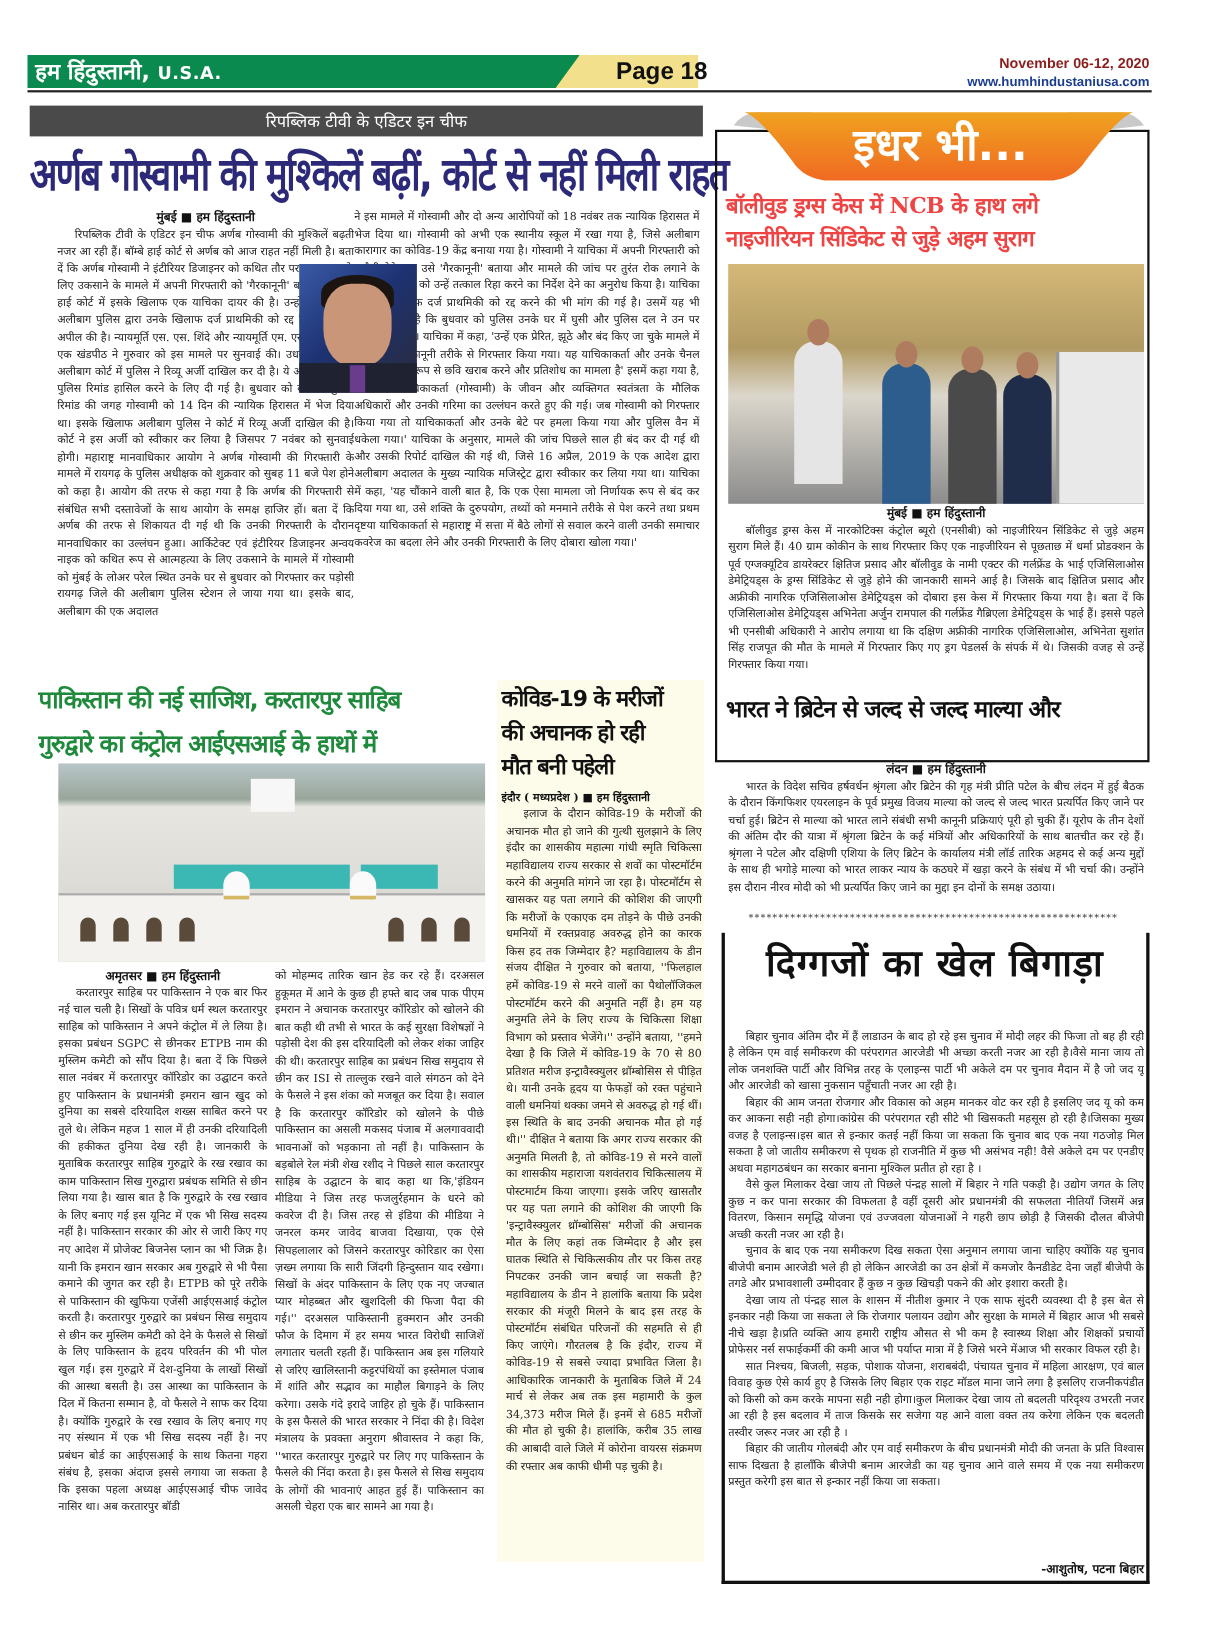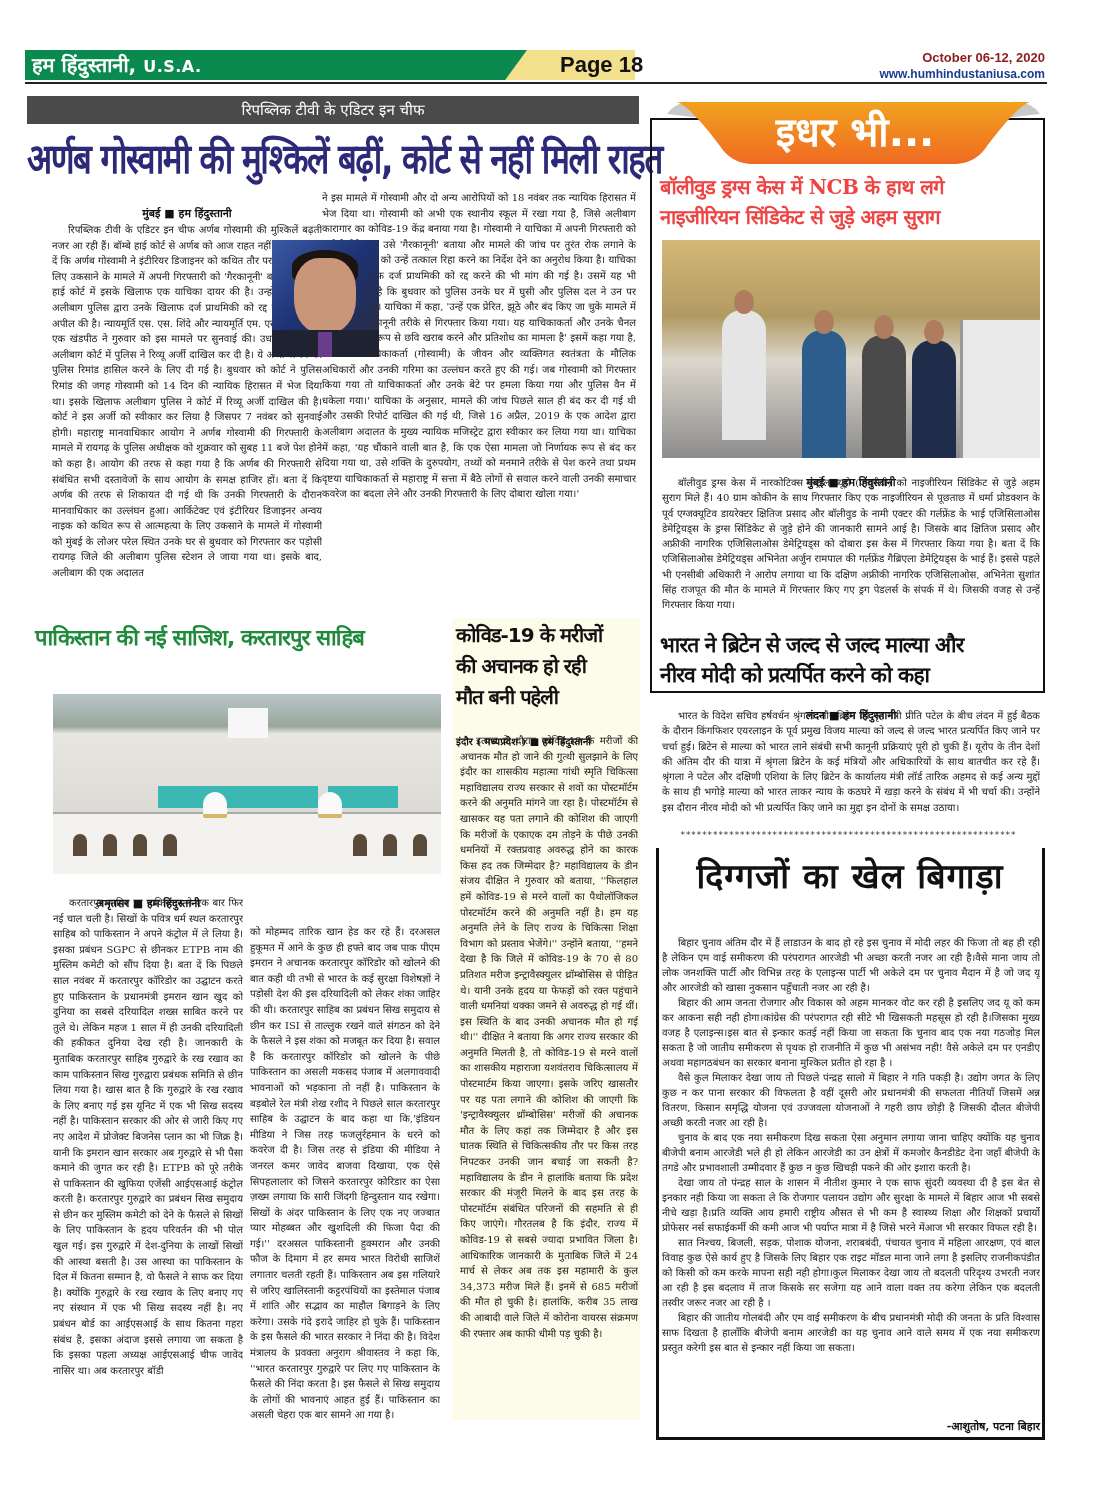--- a/index.html
+++ b/index.html
@@ -16,21 +16,21 @@
   .mast-title { left: 32px; top: 52px; color: #fff; font-family: "DejaVu Sans", sans-serif; font-weight: bold; font-size: 20px; line-height: 26px; white-space: nowrap; }
   .mast-title small { font-size: 16px; font-weight: bold; letter-spacing: .5px; }
   .mast-page { left: 560px; top: 52px; font-family: "Liberation Sans", sans-serif; font-weight: bold; font-size: 22px; line-height: 26px; color: #111; }
   .mast-date { right: 50px; top: 50px; text-align: right; font-family: "Liberation Sans", sans-serif; font-weight: bold; font-size: 13px; line-height: 16px; color: #8b1d1d; }
   .mast-url { color: #1a3d8f; font-size: 12px; }
   .mast-rule { left: 25px; top: 82px; width: 1022px; height: 2px; background: #222; }
 
   
   .kicker { left: 27px; top: 96px; width: 612px; height: 28px; background: #4a4a4a; color: #fff; text-align: center; font-family: "DejaVu Sans", sans-serif; font-size: 15px; line-height: 28px; }
   .lead-head { left: 27px; top: 128px; width: 612px; color: #2c2978; font-family: "DejaVu Sans", sans-serif; font-weight: bold; font-size: 33px; line-height: 50px; letter-spacing: -1.5px; white-space: nowrap; transform: scaleY(1.25); transform-origin: top left; text-align: center; }
-  .dateline { font-family: "DejaVu Serif", serif; font-weight: bold; font-size: 11px; text-align: center; line-height: 16px; margin-top: 16px; }
+  .dateline { font-family: "DejaVu Serif", serif; font-weight: bold; font-size: 11px; text-align: center; line-height: 16px; }
   .body { font-family: "DejaVu Serif", serif; font-size: 10px; line-height: 15.6px; text-align: justify; color: #1a1a1a; }
   .body p { text-indent: 16px; }
   .lead-col1 { left: 52px; top: 190px; width: 270px; }
   .lead-col2 { left: 322px; top: 190px; width: 314px; }
   .lead-photo { left: 272px; top: 240px; width: 107px; height: 117px; background: linear-gradient(135deg,#3a5aa6 0%,#1d3272 45%,#2b2b3a 100%); overflow: hidden; }
   .lead-photo .face { position: absolute; left: 22px; top: 18px; width: 62px; height: 76px; border-radius: 40% 40% 45% 45%; background: #c9967a; }
   .lead-photo .hair { position: absolute; left: 20px; top: 10px; width: 66px; height: 32px; border-radius: 50% 50% 20% 20%; background: #1c1410; }
   .lead-photo .suit { position: absolute; left: 0; top: 90px; width: 107px; height: 40px; background: #1f2230; }
   .lead-photo .tie { position: absolute; left: 46px; top: 92px; width: 14px; height: 30px; background: #6a3c8c; }
 
@@ -80,21 +80,21 @@
 
 <div class="abs mast-green"></div>
 <div class="abs mast-yellow"></div>
 <div class="abs mast-green-cut"></div>
 <div class="abs mast-title">
   <span>हम हिंदुस्तानी,</span>
   <small>U.S.A.</small>
 </div>
 <div class="abs mast-page">Page 18</div>
 <div class="abs mast-date">
-  <div>October 06-12, 2020</div>
+  <div>November 06-12, 2020</div>
   <div class="mast-url">www.humhindustaniusa.com</div>
 </div>
 <div class="abs mast-rule"></div>
 
 <div class="abs kicker">रिपब्लिक टीवी के एडिटर इन चीफ</div>
 <div class="abs lead-head">अर्णब गोस्वामी की मुश्किलें बढ़ीं, कोर्ट से नहीं मिली राहत</div>
 
 <div class="abs lead-col1" style="max-height: 425px; overflow: hidden;">
   <div class="dateline">मुंबई ■ हम हिंदुस्तानी</div>
   <div class="body">
@@ -146,21 +146,20 @@
   <div class="person" style="left:60px;top:70px;background:#e5e5e5"></div>
   <div class="head" style="left:72px;top:50px"></div>
 </div>
 <div class="abs ncb-dateline dateline">मुंबई ■ हम हिंदुस्तानी</div>
 <div class="abs ncb-body body" style="max-height: 150px; overflow: hidden;">
     <p>बॉलीवुड ड्रग्स केस में नारकोटिक्स कंट्रोल ब्यूरो (एनसीबी) को नाइजीरियन सिंडिकेट से जुड़े अहम सुराग मिले हैं। 40 ग्राम कोकीन के साथ गिरफ्तार किए एक नाइजीरियन से पूछताछ में धर्मा प्रोडक्शन के पूर्व एग्जक्यूटिव डायरेक्टर क्षितिज प्रसाद और बॉलीवुड के नामी एक्टर की गर्लफ्रेंड के भाई एजिसिलाओस डेमेट्रियड्स के ड्रग्स सिंडिकेट से जुड़े होने की जानकारी सामने आई है। जिसके बाद क्षितिज प्रसाद और अफ्रीकी नागरिक एजिसिलाओस डेमेट्रियड्स को दोबारा इस केस में गिरफ्तार किया गया है। बता दें कि एजिसिलाओस डेमेट्रियड्स अभिनेता अर्जुन रामपाल की गर्लफ्रेंड गैब्रिएला डेमेट्रियड्स के भाई हैं। इससे पहले भी एनसीबी अधिकारी ने आरोप लगाया था कि दक्षिण अफ्रीकी नागरिक एजिसिलाओस, अभिनेता सुशांत सिंह राजपूत की मौत के मामले में गिरफ्तार किए गए ड्रग पेडलर्स के संपर्क में थे। जिसकी वजह से उन्हें गिरफ्तार किया गया।</p>
   </div>
 
 <div class="abs uk-head">
   <div>भारत ने ब्रिटेन से जल्द से जल्द माल्या और</div>
-  <div>नीरव मोदी को प्रत्यर्पित करने को कहा</div>
 </div>
 <div class="abs uk-dateline dateline">लंदन ■ हम हिंदुस्तानी</div>
 <div class="abs uk-body body" style="max-height: 120px; overflow: hidden;">
     <p>भारत के विदेश सचिव हर्षवर्धन श्रृंगला और ब्रिटेन की गृह मंत्री प्रीति पटेल के बीच लंदन में हुई बैठक के दौरान किंगफिशर एयरलाइन के पूर्व प्रमुख विजय माल्या को जल्द से जल्द भारत प्रत्यर्पित किए जाने पर चर्चा हुई। ब्रिटेन से माल्या को भारत लाने संबंधी सभी कानूनी प्रक्रियाएं पूरी हो चुकी हैं। यूरोप के तीन देशों की अंतिम दौर की यात्रा में श्रृंगला ब्रिटेन के कई मंत्रियों और अधिकारियों के साथ बातचीत कर रहे हैं। श्रृंगला ने पटेल और दक्षिणी एशिया के लिए ब्रिटेन के कार्यालय मंत्री लॉर्ड तारिक अहमद से कई अन्य मुद्दों के साथ ही भगोड़े माल्या को भारत लाकर न्याय के कठघरे में खड़ा करने के संबंध में भी चर्चा की। उन्होंने इस दौरान नीरव मोदी को भी प्रत्यर्पित किए जाने का मुद्दा इन दोनों के समक्ष उठाया।</p>
   </div>
 <div class="abs stars">**************************************************************</div>
 
 <div class="abs bihar-box"></div>
 <div class="abs bihar-head">
   <div>दिग्गजों का खेल बिगाड़ा</div>
@@ -171,41 +170,42 @@
   <p>वैसे कुल मिलाकर देखा जाय तो पिछले पंन्द्रह सालो में बिहार ने गति पकड़ी है। उद्योग जगत के लिए कुछ न कर पाना सरकार की विफलता है वहीं दूसरी ओर प्रधानमंत्री की सफलता नीतियाँ जिसमें अन्न वितरण, किसान समृद्धि योजना एवं उज्जवला योजनाओं ने गहरी छाप छोड़ी है जिसकी दौलत बीजेपी अच्छी करती नजर आ रही है।</p>
   <p>चुनाव के बाद एक नया समीकरण दिख सकता ऐसा अनुमान लगाया जाना चाहिए क्योंकि यह चुनाव बीजेपी बनाम आरजेडी भले ही हो लेकिन आरजेडी का उन क्षेत्रों में कमजोर कैनडीडेट देना जहाँ बीजेपी के तगडे और प्रभावशाली उम्मीदवार हैं कुछ न कुछ खिचड़ी पकने की ओर इशारा करती है।</p>
   <p>देखा जाय तो पंन्द्रह साल के शासन में नीतीश कुमार ने एक साफ सुंदरी व्यवस्था दी है इस बेत से इनकार नही किया जा सकता ले कि रोजगार पलायन उद्योग और सुरक्षा के मामले में बिहार आज भी सबसे नीचे खड़ा है।प्रति व्यक्ति आय हमारी राष्ट्रीय औसत से भी कम है स्वास्थ्य शिक्षा और शिक्षकों प्रचार्यो प्रोफेसर नर्स सफाईकर्मी की कमी आज भी पर्याप्त मात्रा में है जिसे भरने मेंआज भी सरकार विफल रही है।</p>
   <p>सात निश्चय, बिजली, सड़क, पोशाक योजना, शराबबंदी, पंचायत चुनाव में महिला आरक्षण, एवं बाल विवाह कुछ ऐसे कार्य हुए है जिसके लिए बिहार एक राइट मॉडल माना जाने लगा है इसलिए राजनीकपंडीत को किसी को कम करके मापना सही नही होगा।कुल मिलाकर देखा जाय तो बदलती परिदृश्य उभरती नजर आ रही है इस बदलाव में ताज किसके सर सजेगा यह आने वाला वक्त तय करेगा लेकिन एक बदलती तस्वीर जरूर नजर आ रही है ।</p>
   <p>बिहार की जातीय गोलबंदी और एम वाई समीकरण के बीच प्रधानमंत्री मोदी की जनता के प्रति विश्वास साफ दिखता है हालाँकि बीजेपी बनाम आरजेडी का यह चुनाव आने वाले समय में एक नया समीकरण प्रस्तुत करेगी इस बात से इन्कार नहीं किया जा सकता।</p>
 </div>
 <div class="abs bihar-byline">-आशुतोष, पटना बिहार</div>
 
 <div class="abs pak-head">
   <div>पाकिस्तान की नई साजिश, करतारपुर साहिब</div>
+  <div>गुरुद्वारे का कंट्रोल आईएसआई के हाथों में</div>
 </div>
 <div class="abs pak-photo">
   <div class="gate"></div>
   <div class="pool"></div>
   <div class="pool2"></div>
   <div class="wall"></div>
   <div class="dome" style="left:150px"></div>
   <div class="dome" style="left:265px"></div>
   <div class="arch" style="left:20px"></div>
   <div class="arch" style="left:50px"></div>
   <div class="arch" style="left:80px"></div>
   <div class="arch" style="left:110px"></div>
   <div class="arch" style="left:300px"></div>
   <div class="arch" style="left:330px"></div>
   <div class="arch" style="left:360px"></div>
 </div>
 <div class="abs pak-dateline dateline">अमृतसर ■ हम हिंदुस्तानी</div>
 <div class="abs pak-col1 body" style="max-height: 540px; overflow: hidden;">
     <p>करतारपुर साहिब पर पाकिस्तान ने एक बार फिर नई चाल चली है। सिखों के पवित्र धर्म स्थल करतारपुर साहिब को पाकिस्तान ने अपने कंट्रोल में ले लिया है। इसका प्रबंधन SGPC से छीनकर ETPB नाम की मुस्लिम कमेटी को सौंप दिया है। बता दें कि पिछले साल नवंबर में करतारपुर कॉरिडोर का उद्घाटन करते हुए पाकिस्तान के प्रधानमंत्री इमरान खान खुद को दुनिया का सबसे दरियादिल शख्स साबित करने पर तुले थे। लेकिन महज 1 साल में ही उनकी दरियादिली की हकीकत दुनिया देख रही है। जानकारी के मुताबिक करतारपुर साहिब गुरुद्वारे के रख रखाव का काम पाकिस्तान सिख गुरुद्वारा प्रबंधक समिति से छीन लिया गया है। खास बात है कि गुरुद्वारे के रख रखाव के लिए बनाए गई इस यूनिट में एक भी सिख सदस्य नहीं है। पाकिस्तान सरकार की ओर से जारी किए गए नए आदेश में प्रोजेक्ट बिजनेस प्लान का भी जिक्र है। यानी कि इमरान खान सरकार अब गुरुद्वारे से भी पैसा कमाने की जुगत कर रही है। ETPB को पूरे तरीके से पाकिस्तान की खुफिया एजेंसी आईएसआई कंट्रोल करती है। करतारपुर गुरुद्वारे का प्रबंधन सिख समुदाय से छीन कर मुस्लिम कमेटी को देने के फैसले से सिखों के लिए पाकिस्तान के हृदय परिवर्तन की भी पोल खुल गई। इस गुरुद्वारे में देश-दुनिया के लाखों सिखों की आस्था बसती है। उस आस्था का पाकिस्तान के दिल में कितना सम्मान है, वो फैसले ने साफ कर दिया है। क्योंकि गुरुद्वारे के रख रखाव के लिए बनाए गए नए संस्थान में एक भी सिख सदस्य नहीं है। नए प्रबंधन बोर्ड का आईएसआई के साथ कितना गहरा संबंध है, इसका अंदाज इससे लगाया जा सकता है कि इसका पहला अध्यक्ष आईएसआई चीफ जावेद नासिर था। अब करतारपुर बॉडी</p>
   </div>
-<div class="abs pak-col2 body" style="max-height: 555px; overflow: hidden; margin-top: 44px;">
+<div class="abs pak-col2 body" style="max-height: 555px; overflow: hidden;">
     <p style="text-indent:0">को मोहम्मद तारिक खान हेड कर रहे हैं। दरअसल हुकूमत में आने के कुछ ही हफ्ते बाद जब पाक पीएम इमरान ने अचानक करतारपुर कॉरिडोर को खोलने की बात कही थी तभी से भारत के कई सुरक्षा विशेषज्ञों ने पड़ोसी देश की इस दरियादिली को लेकर शंका जाहिर की थी। करतारपुर साहिब का प्रबंधन सिख समुदाय से छीन कर ISI से ताल्लुक रखने वाले संगठन को देने के फैसले ने इस शंका को मजबूत कर दिया है। सवाल है कि करतारपुर कॉरिडोर को खोलने के पीछे पाकिस्तान का असली मकसद पंजाब में अलगाववादी भावनाओं को भड़काना तो नहीं है। पाकिस्तान के बड़बोले रेल मंत्री शेख रशीद ने पिछले साल करतारपुर साहिब के उद्घाटन के बाद कहा था कि,'इंडियन मीडिया ने जिस तरह फजलुर्रहमान के धरने को कवरेज दी है। जिस तरह से इंडिया की मीडिया ने जनरल कमर जावेद बाजवा दिखाया, एक ऐसे सिपहलालार को जिसने करतारपुर कोरिडार का ऐसा ज़ख्म लगाया कि सारी जिंदगी हिन्दुस्तान याद रखेगा। सिखों के अंदर पाकिस्तान के लिए एक नए जज्बात प्यार मोहब्बत और खुशदिली की फिजा पैदा की गई।'' दरअसल पाकिस्तानी हुक्मरान और उनकी फौज के दिमाग में हर समय भारत विरोधी साजिशें लगातार चलती रहती हैं। पाकिस्तान अब इस गलियारे से जरिए खालिस्तानी कट्टरपंथियों का इस्तेमाल पंजाब में शांति और सद्भाव का माहौल बिगाड़ने के लिए करेगा। उसके गंदे इरादे जाहिर हो चुके हैं। पाकिस्तान के इस फैसले की भारत सरकार ने निंदा की है। विदेश मंत्रालय के प्रवक्ता अनुराग श्रीवास्तव ने कहा कि, ''भारत करतारपुर गुरुद्वारे पर लिए गए पाकिस्तान के फैसले की निंदा करता है। इस फैसले से सिख समुदाय के लोगों की भावनाएं आहत हुई हैं। पाकिस्तान का असली चेहरा एक बार सामने आ गया है।</p>
   </div>
 
 <div class="abs covid-bg"></div>
 <div class="abs covid-head">
   <div>कोविड-19 के मरीजों</div>
   <div>की अचानक हो रही</div>
   <div>मौत बनी पहेली</div>
 </div>
 <div class="abs covid-dateline dateline">इंदौर ( मध्यप्रदेश ) ■ हम हिंदुस्तानी</div>

